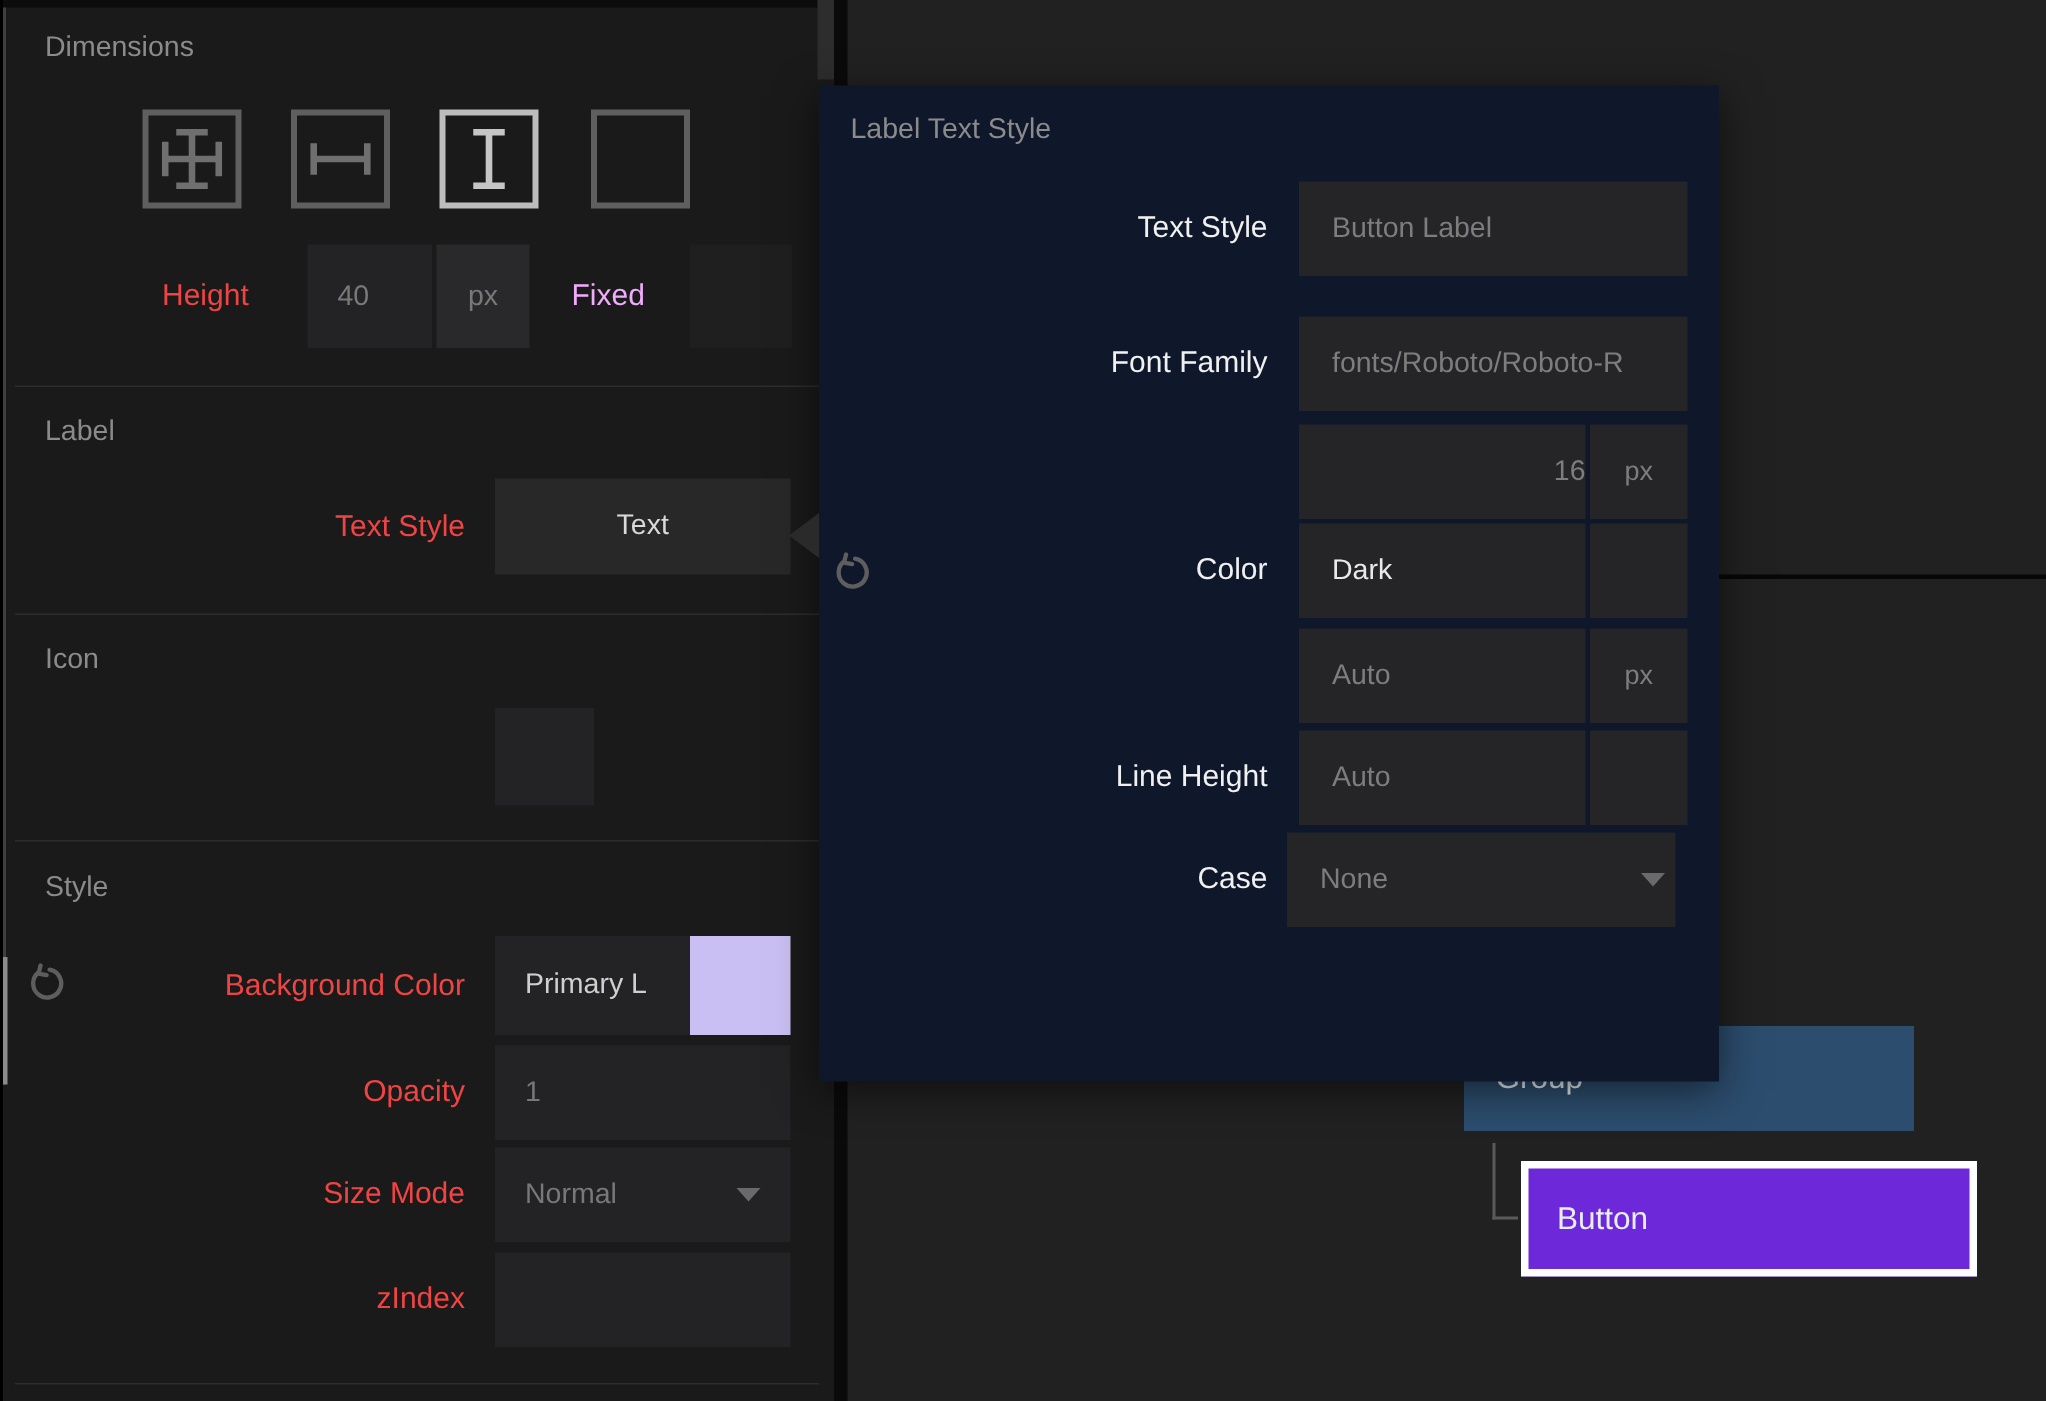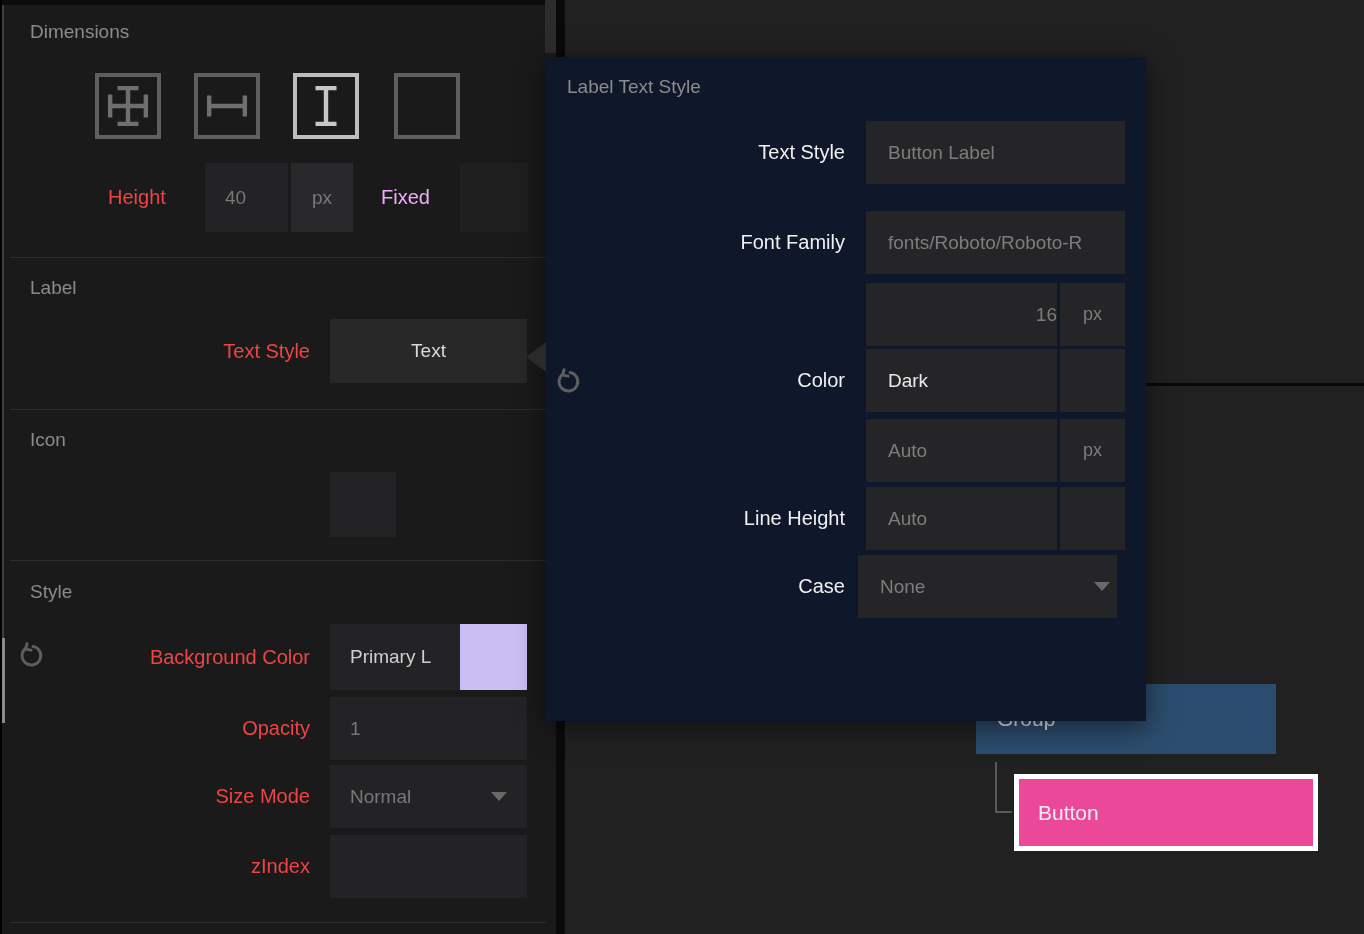--- a/index.html
+++ b/index.html
@@ -138,21 +138,21 @@
 
   <div class="vsep"></div>
   <div class="canvas"></div>
   <div class="hline"></div>
 
   <div class="node" style="left:976px;top:684px;width:279px;height:70px;line-height:70px;background:#2c4d6e;padding-left:21px;">
     <span>Group</span>
   </div>
   <div class="conn" style="left:995px;top:762px;width:2px;height:51px;"></div>
   <div class="conn" style="left:995px;top:811px;width:17px;height:2px;"></div>
-  <div class="node" style="left:1014px;top:774px;width:275px;height:67px;line-height:67px;background:#ec4899;border:5px solid #ffffff;padding-left:19px;">
+  <div class="node" style="left:1014px;top:774px;width:275px;height:67px;line-height:67px;background:#6d28d9;border:5px solid #ffffff;padding-left:19px;">
     <span>Button</span>
   </div>
 
   <div class="popup">
     <div class="tail"></div>
     <div class="popup-title">Label Text Style</div>
 
     <div class="qlabel" style="top:64px;line-height:63px;">Text Style</div>
     <div class="qfield" style="left:320px;top:64px;width:259px;height:63px;line-height:63px;">
       <span class="pad">Button Label</span>

